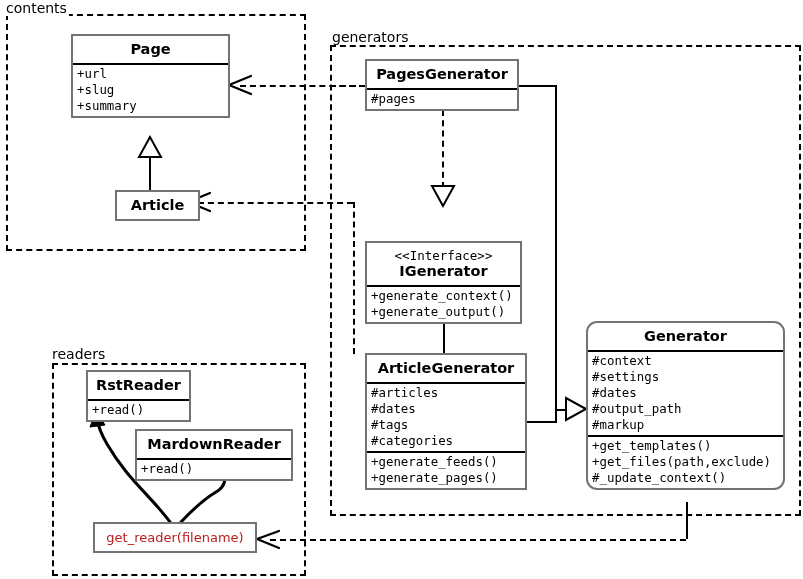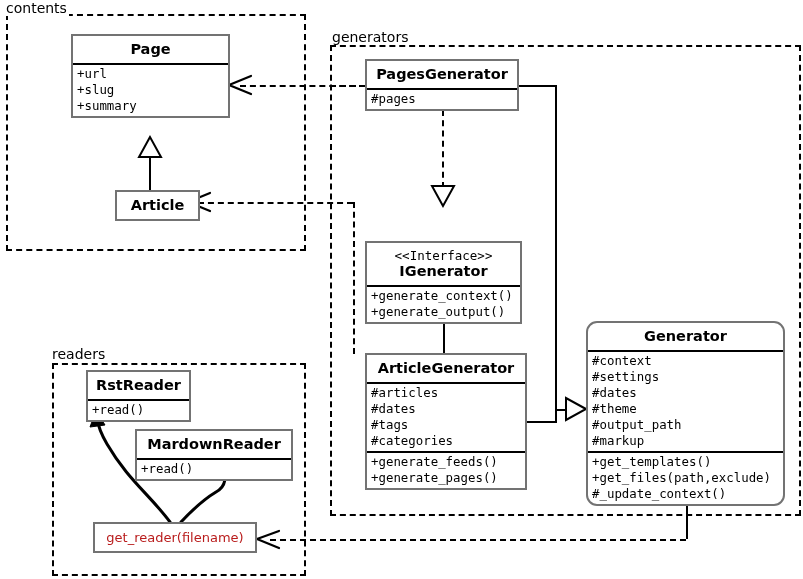--- a/index.html
+++ b/index.html
@@ -219,21 +219,20 @@
       <div class="uml-item">+generate_pages()</div>
     </div>
   </div>
 
   <div class="uml-box" style="left:586px; top:321px; width:199px;border-radius:11px;">
     <div class="uml-title">Generator</div>
     <div class="uml-compartment uml-divider">
       <div class="uml-item">#context</div>
       <div class="uml-item">#settings</div>
       <div class="uml-item">#dates</div>
-      <div class="uml-item">#theme</div>
       <div class="uml-item">#output_path</div>
       <div class="uml-item">#markup</div>
     </div>
     <div class="uml-compartment uml-divider">
       <div class="uml-item">+get_templates()</div>
       <div class="uml-item">+get_files(path,exclude)</div>
       <div class="uml-item">#_update_context()</div>
     </div>
   </div>
 

